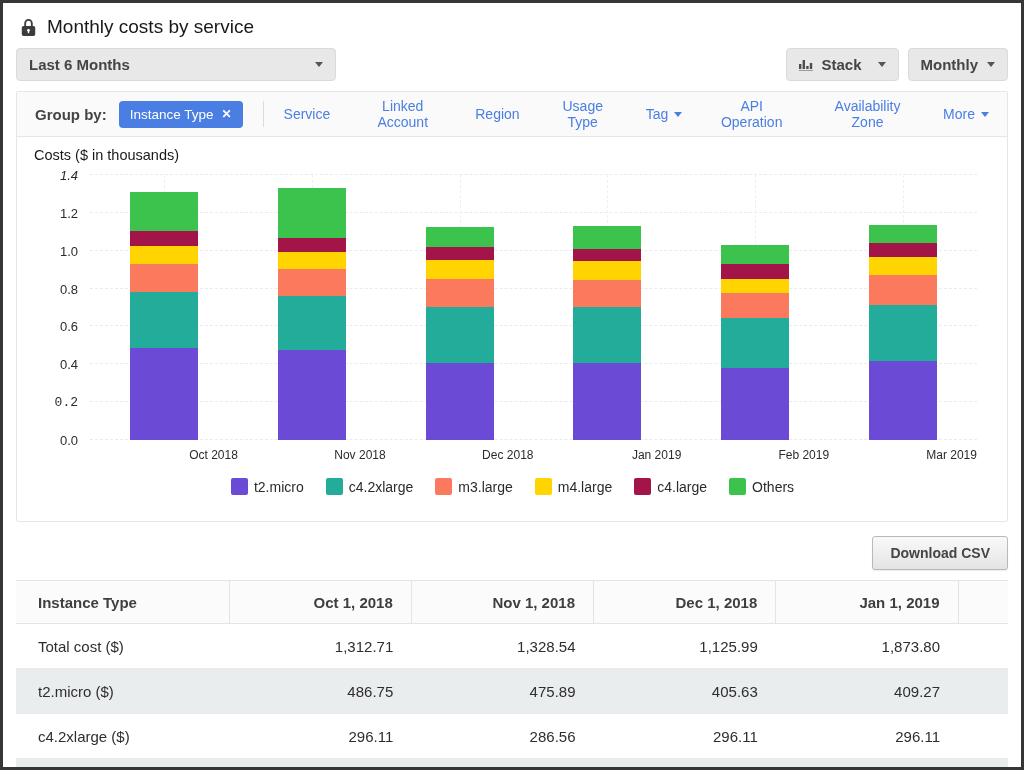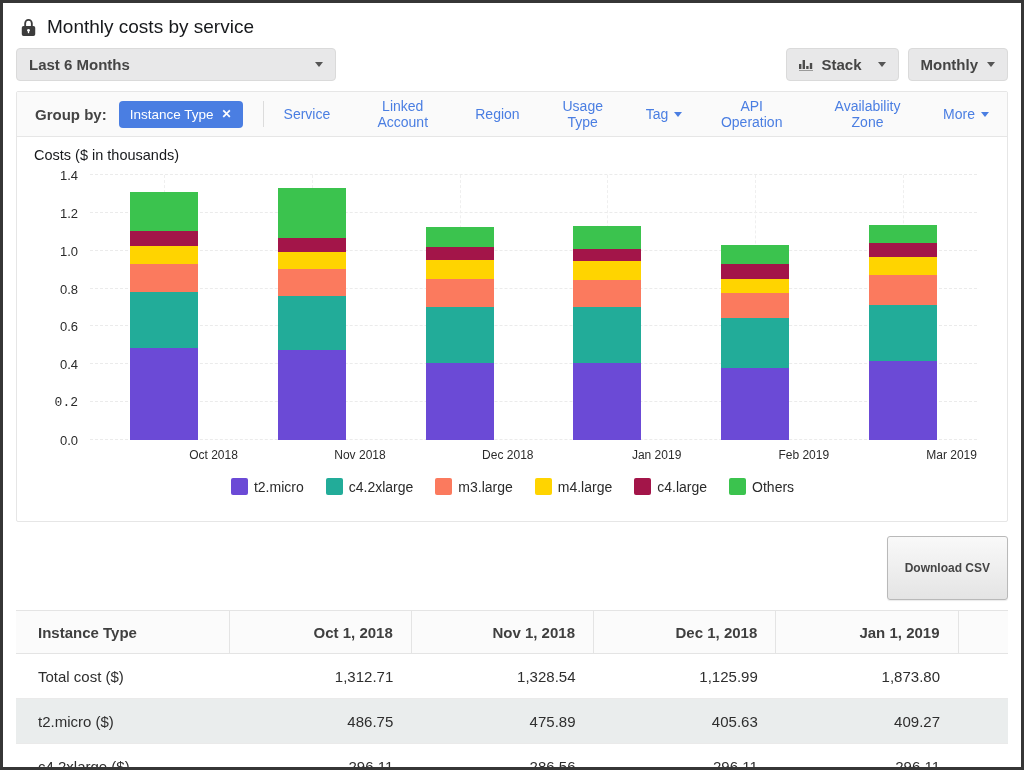--- a/index.html
+++ b/index.html
@@ -56,21 +56,21 @@
   .seg { width:100%; }
   .x-labels { display:flex; margin-left:56px; margin-right:14px; margin-top:8px; }
   .xlabel { flex:1; text-align:right; font-size:12px; color:#2b2b2b; }
   .legend { display:flex; justify-content:center; align-items:center; gap:22px; margin-top:16px; }
   .legend-item { display:inline-flex; align-items:center; gap:6px; font-size:14px; color:#2b2b2b; cursor:pointer; }
   .swatch { width:17px; height:17px; border-radius:2px; display:inline-block; }
   
   .dl-row { display:flex; justify-content:flex-end; margin-top:14px; }
   .dl-btn {
     background:linear-gradient(#f9f9f9,#e4e4e4); border:1px solid #b9b9b9; border-radius:3px;
-    font-size:12px; font-weight:bold; color:#454545; padding:24px 17px; cursor:pointer;
+    font-size:14px; font-weight:bold; color:#454545; padding:8px 17px; cursor:pointer;
     box-shadow:0 1px 1px rgba(0,0,0,.08);
     margin-left:41px;
   }
   
   table { width:100%; border-collapse:collapse; table-layout:fixed; margin-top:10px; }
   thead tr { background:#fbfbfb; }
   th { font-size:15px; font-weight:bold; color:#3f3f3f; height:43px; }
   th + th { border-left:1px solid #e4e4e4; }
   th.first { text-align:left; padding-left:22px; width:213px; }
   th.num, td.num { text-align:right; padding-right:18px; }
@@ -149,21 +149,21 @@
       <div class="chart-title">Costs ($ in thousands)</div>
       <div class="plot-wrap">
         <div class="y-axis">
             <div class="ytick" style="bottom: calc(0% - 8px);">0.0</div>
             <div class="ytick" style="bottom: calc(14.2857% - 8px); font-family: Liberation Mono, monospace;">0.2</div>
             <div class="ytick" style="bottom: calc(28.5714% - 8px);">0.4</div>
             <div class="ytick" style="bottom: calc(42.8571% - 8px);">0.6</div>
             <div class="ytick" style="bottom: calc(57.1429% - 8px); margin-top: 33px;">0.8</div>
             <div class="ytick" style="bottom: calc(71.4286% - 8px);">1.0</div>
             <div class="ytick" style="bottom: calc(85.7143% - 8px);">1.2</div>
-            <div class="ytick" style="bottom: calc(100% - 8px);">1.4</div>
+            <div class="ytick" style="bottom: calc(100% - 8px); font-style: italic;">1.4</div>
           </div>
         <div class="plot-area">
           <div>
               <div class="gridline" style="bottom: 0%;"></div>
               <div class="gridline" style="bottom: 14.2857%;"></div>
               <div class="gridline" style="bottom: 28.5714%;"></div>
               <div class="gridline" style="bottom: 42.8571%;"></div>
               <div class="gridline" style="bottom: 57.1429%;"></div>
               <div class="gridline" style="bottom: 71.4286%;"></div>
               <div class="gridline" style="bottom: 85.7143%;"></div>

